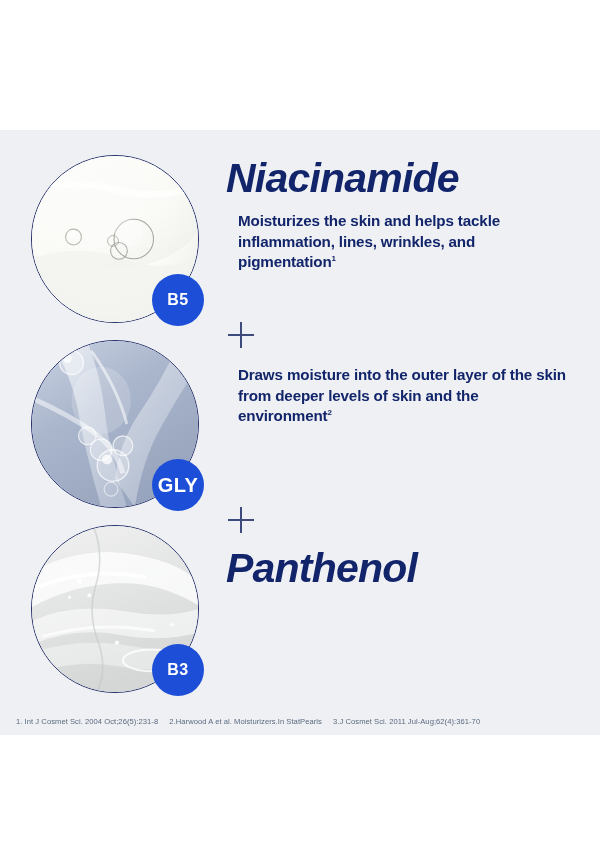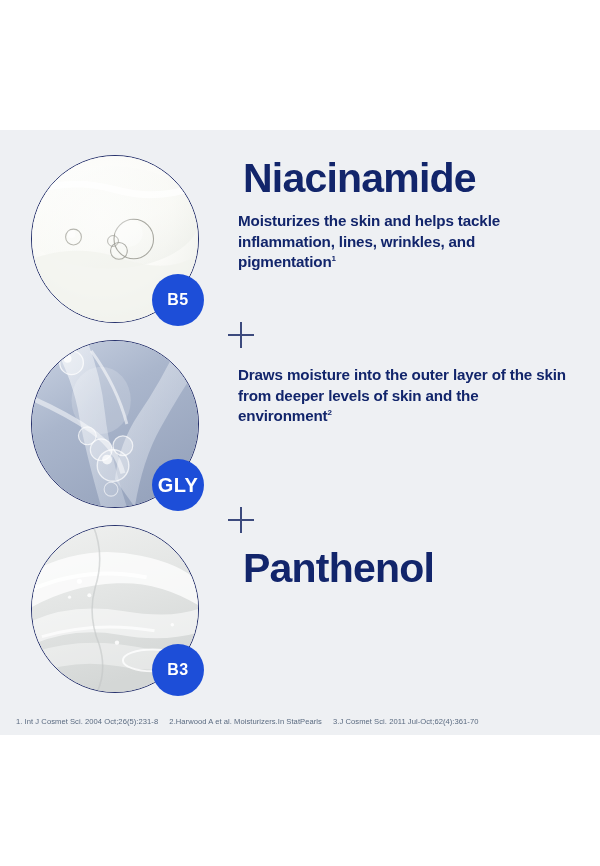--- a/index.html
+++ b/index.html
@@ -82,21 +82,22 @@
     padding-left: 18px;
     padding-top: 6px;
     width: 360px;
   }
   .ingredient-name {
     color: #12256b;
     font-weight: bold;
     font-size: 41px;
     line-height: 1.0;
     letter-spacing: -0.8px;
-    margin: 0 0 8px 17px;
+    margin: 0 0 8px 0;
+    font-style: italic;
   }
   .ingredient-desc {
     color: #12256b;
     font-weight: bold;
     font-size: 15.2px;
     line-height: 1.35;
     letter-spacing: -0.15px;
     margin: 12px;
   }
   .ingredient-desc sup {
@@ -278,17 +279,17 @@
     </div>
     <div class="text-block">
       <h2 class="ingredient-name">Panthenol</h2>
     </div>
   </div>
 
   <div class="footnotes">
     <p class="refs-line">
       <span class="ref">1. Int J Cosmet Sci. 2004 Oct;26(5):231-8</span>
       <span class="ref">2.Harwood A et al. Moisturizers.In StatPearls</span>
-      <span class="ref">3.J Cosmet Sci. 2011 Jul-Oct;62(4):361-70</span>
+      <span class="ref">3.J Cosmet Sci. 2011 Jul-Aug;62(4):361-70</span>
     </p>
   </div>
 
 </div>
 
 </body></html>

